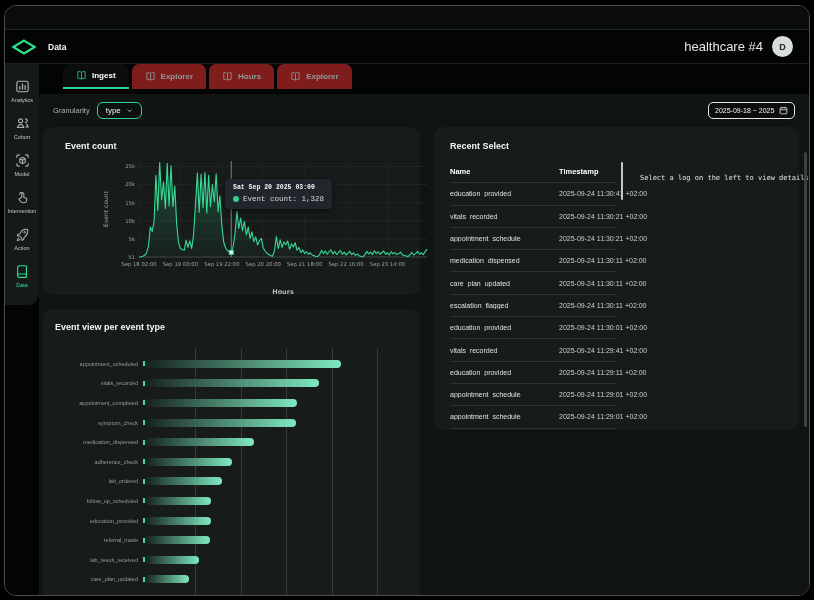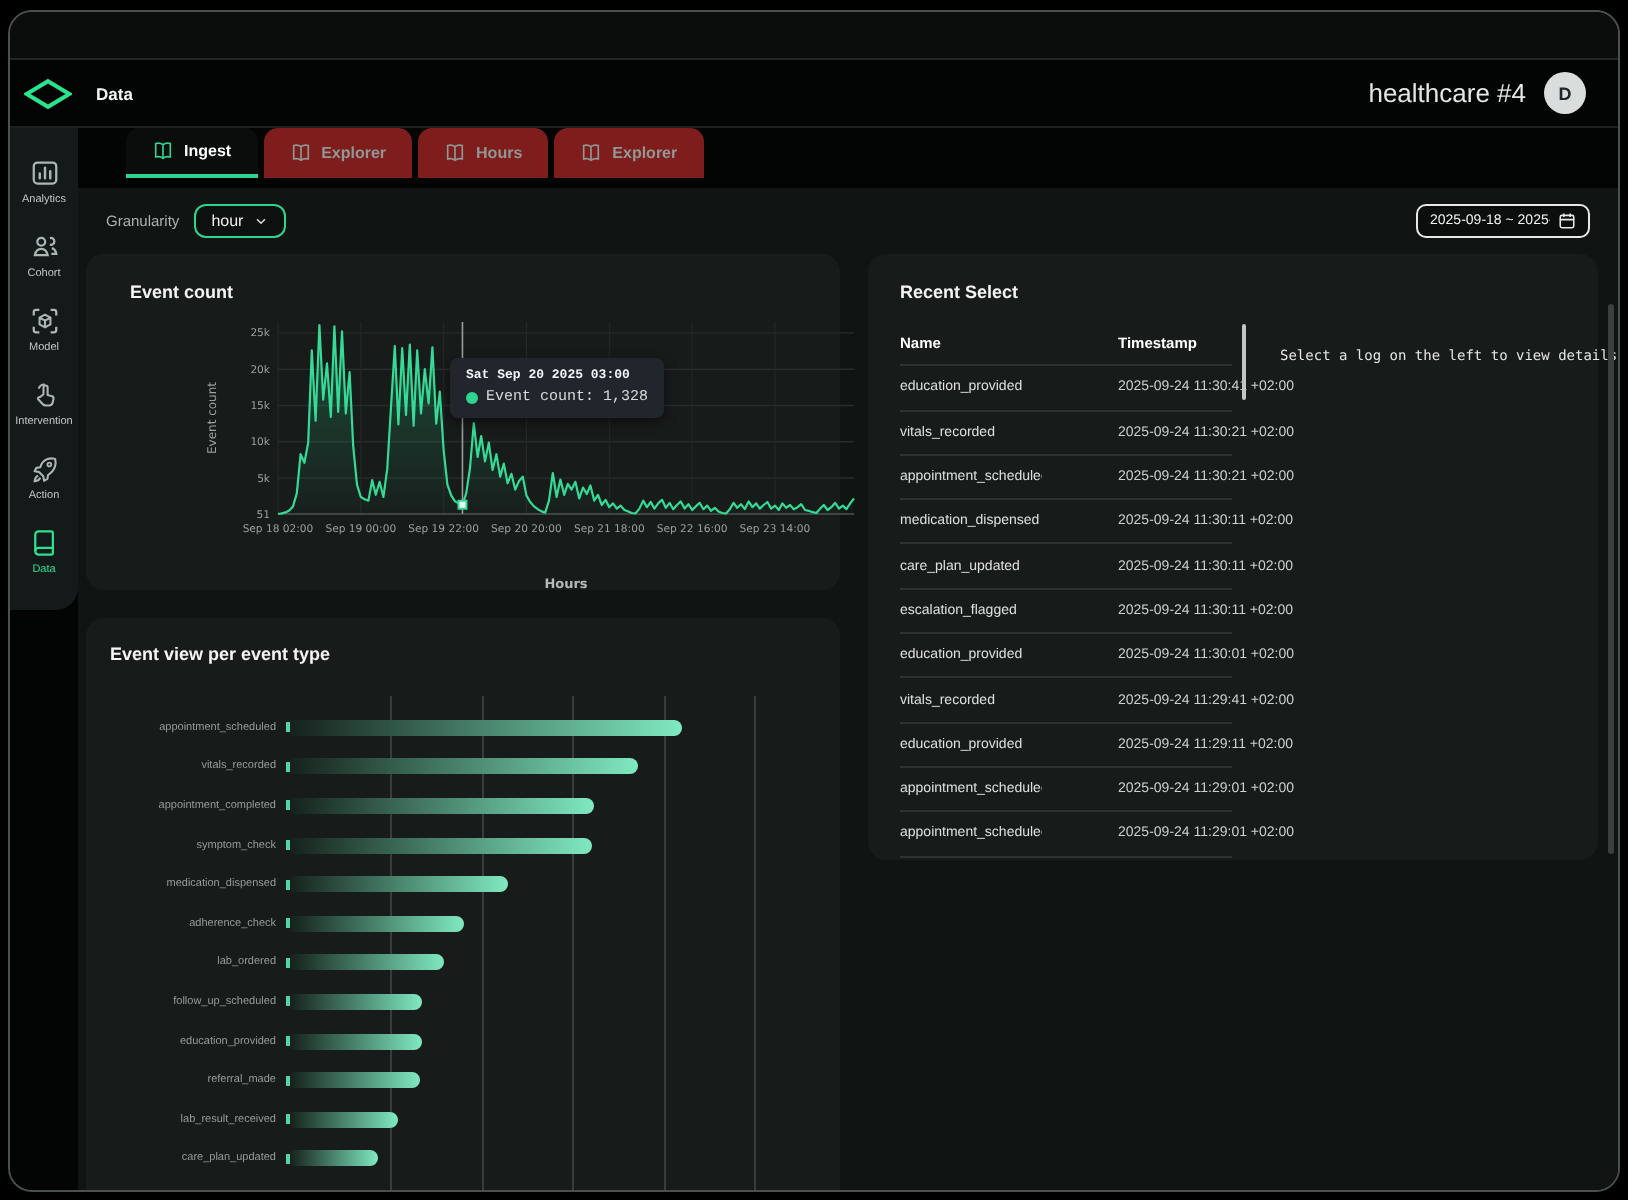--- a/index.html
+++ b/index.html
@@ -183,21 +183,21 @@
               </svg></span>
             <span>Explorer</span>
           </div>
         </div>
 
       <div class="content">
         <div class="controls">
           <div class="ctrl-left">
             <span class="ctrl-label">Granularity</span>
             <span class="select">
-              <span>hour</span>
+              <span>type</span>
               <span class="icn">
                 <svg viewBox="0 0 16 16" width="7" height="7">
                     <path d="M3.5 6l4.5 4.5L12.5 6" fill="none" stroke="currentColor" stroke-width="1.8"></path>
                   </svg>
               </span>
             </span>
           </div>
           <div class="datechip">
             <span class="txt">2025-09-18 ~ 2025-09-24</span>
             <span class="icn">

